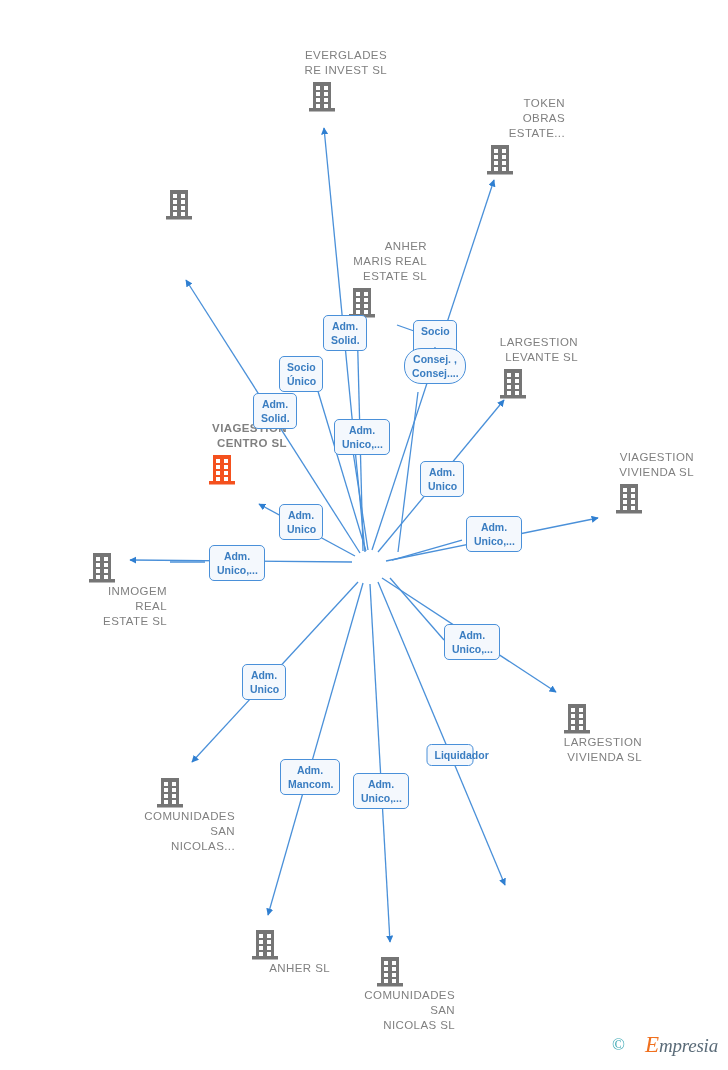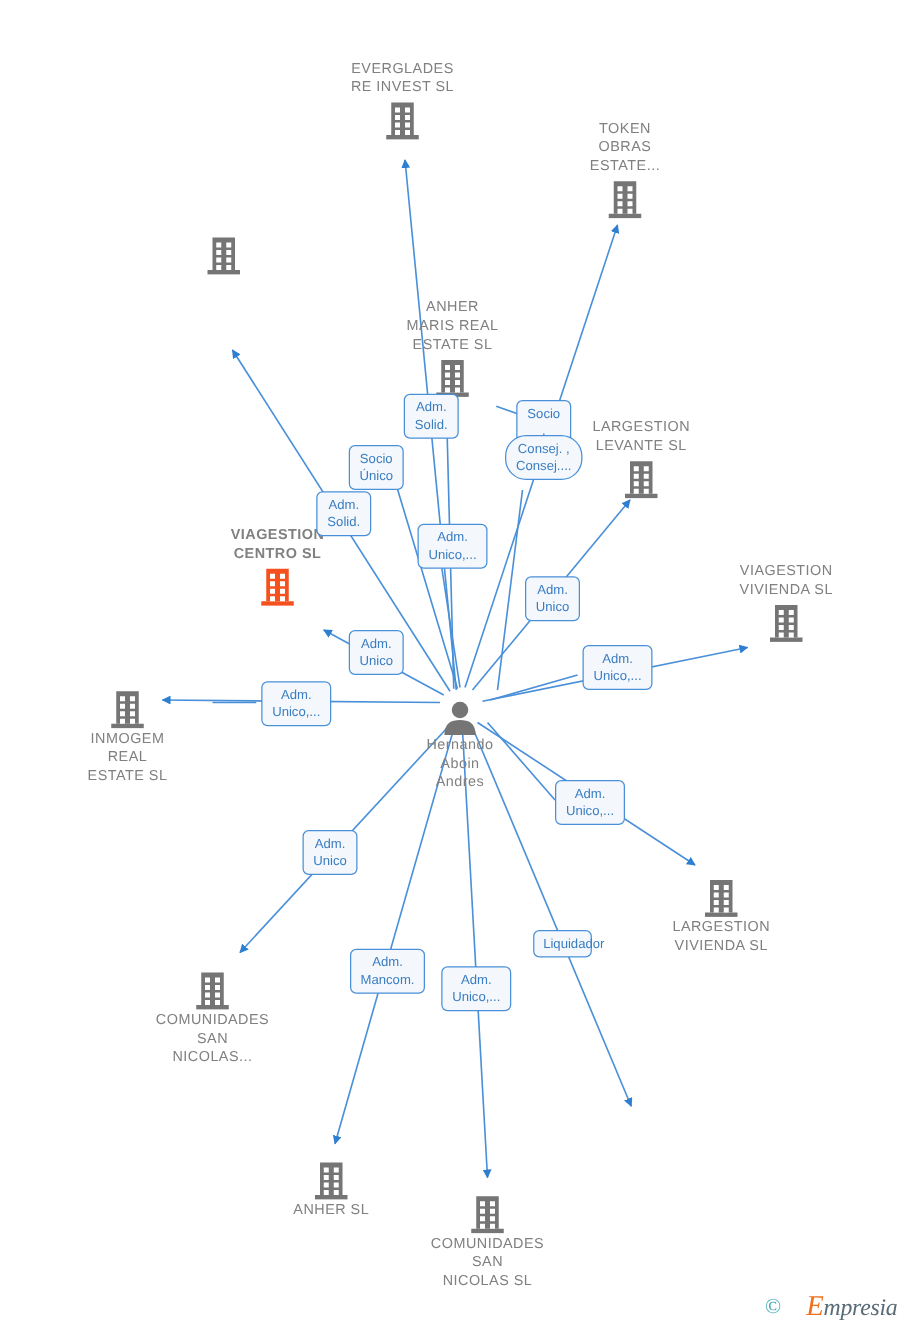--- a/index.html
+++ b/index.html
@@ -38,35 +38,36 @@
     font-size: 11.5px;
     line-height: 15px;
     letter-spacing: 0.4px;
     white-space: pre-line;
     font-weight: normal;
   }
   .node-icon {
     display: block;
     margin: 0 auto;
   }
-  .node.company .node-label { margin-bottom: 2px; }
+  .node.company .node-label { margin-bottom: 2px; text-align: right; }
   .node.person .node-label { margin-top: 1px; }
   .edge-label {
     position: absolute;
     transform: translate(-50%, -50%);
     background: #f4f8fd;
     border: 1px solid #4a90d9;
     border-radius: 5px;
     color: #3a7dc1;
     font-size: 10.5px;
     line-height: 14px;
     text-align: center;
     padding: 3px 7px;
     white-space: pre-line;
     box-sizing: border-box;
+    font-weight: bold;
   }
   .watermark {
     position: absolute;
     right: 10px;
     bottom: 12px;
     display: flex;
     align-items: center;
     gap: 4px;
   }
   .wm-c {
@@ -359,29 +360,20 @@
         <rect x="8" y="24" width="4" height="4"></rect>
           <rect x="16" y="24" width="4" height="4"></rect>
       </g>
     </svg>
     <div class="node-label">COMUNIDADES
 SAN
 NICOLAS  SL</div>
   </div>
 
 
-  <div class="node person" style="left:368px; top:560px;">
-    <svg class="node-icon" width="30" height="28" viewBox="0 0 30 28">
-      <circle cx="15" cy="8" r="6.6" fill="#757575"></circle>
-      <path d="M 2.5 28 C 2.5 18.5 8 16 15 16 C 22 16 27.5 18.5 27.5 28 Z" fill="#757575"></path>
-    </svg>
-    <div class="node-label">Hernando
-Aboin
-Andres</div>
-  </div>
 
   <div class="edge-label" style="left:435px; top:338px; width:44px;">Socio
 ,</div>
 
   <div class="edge-label" style="left:345px; top:333px; width:44px;">Adm.
 Solid.</div>
 
   <div class="edge-label" style="left:435px; top:366px; width:62px;border-radius:17px;">Consej. ,
 Consej....</div>
 

